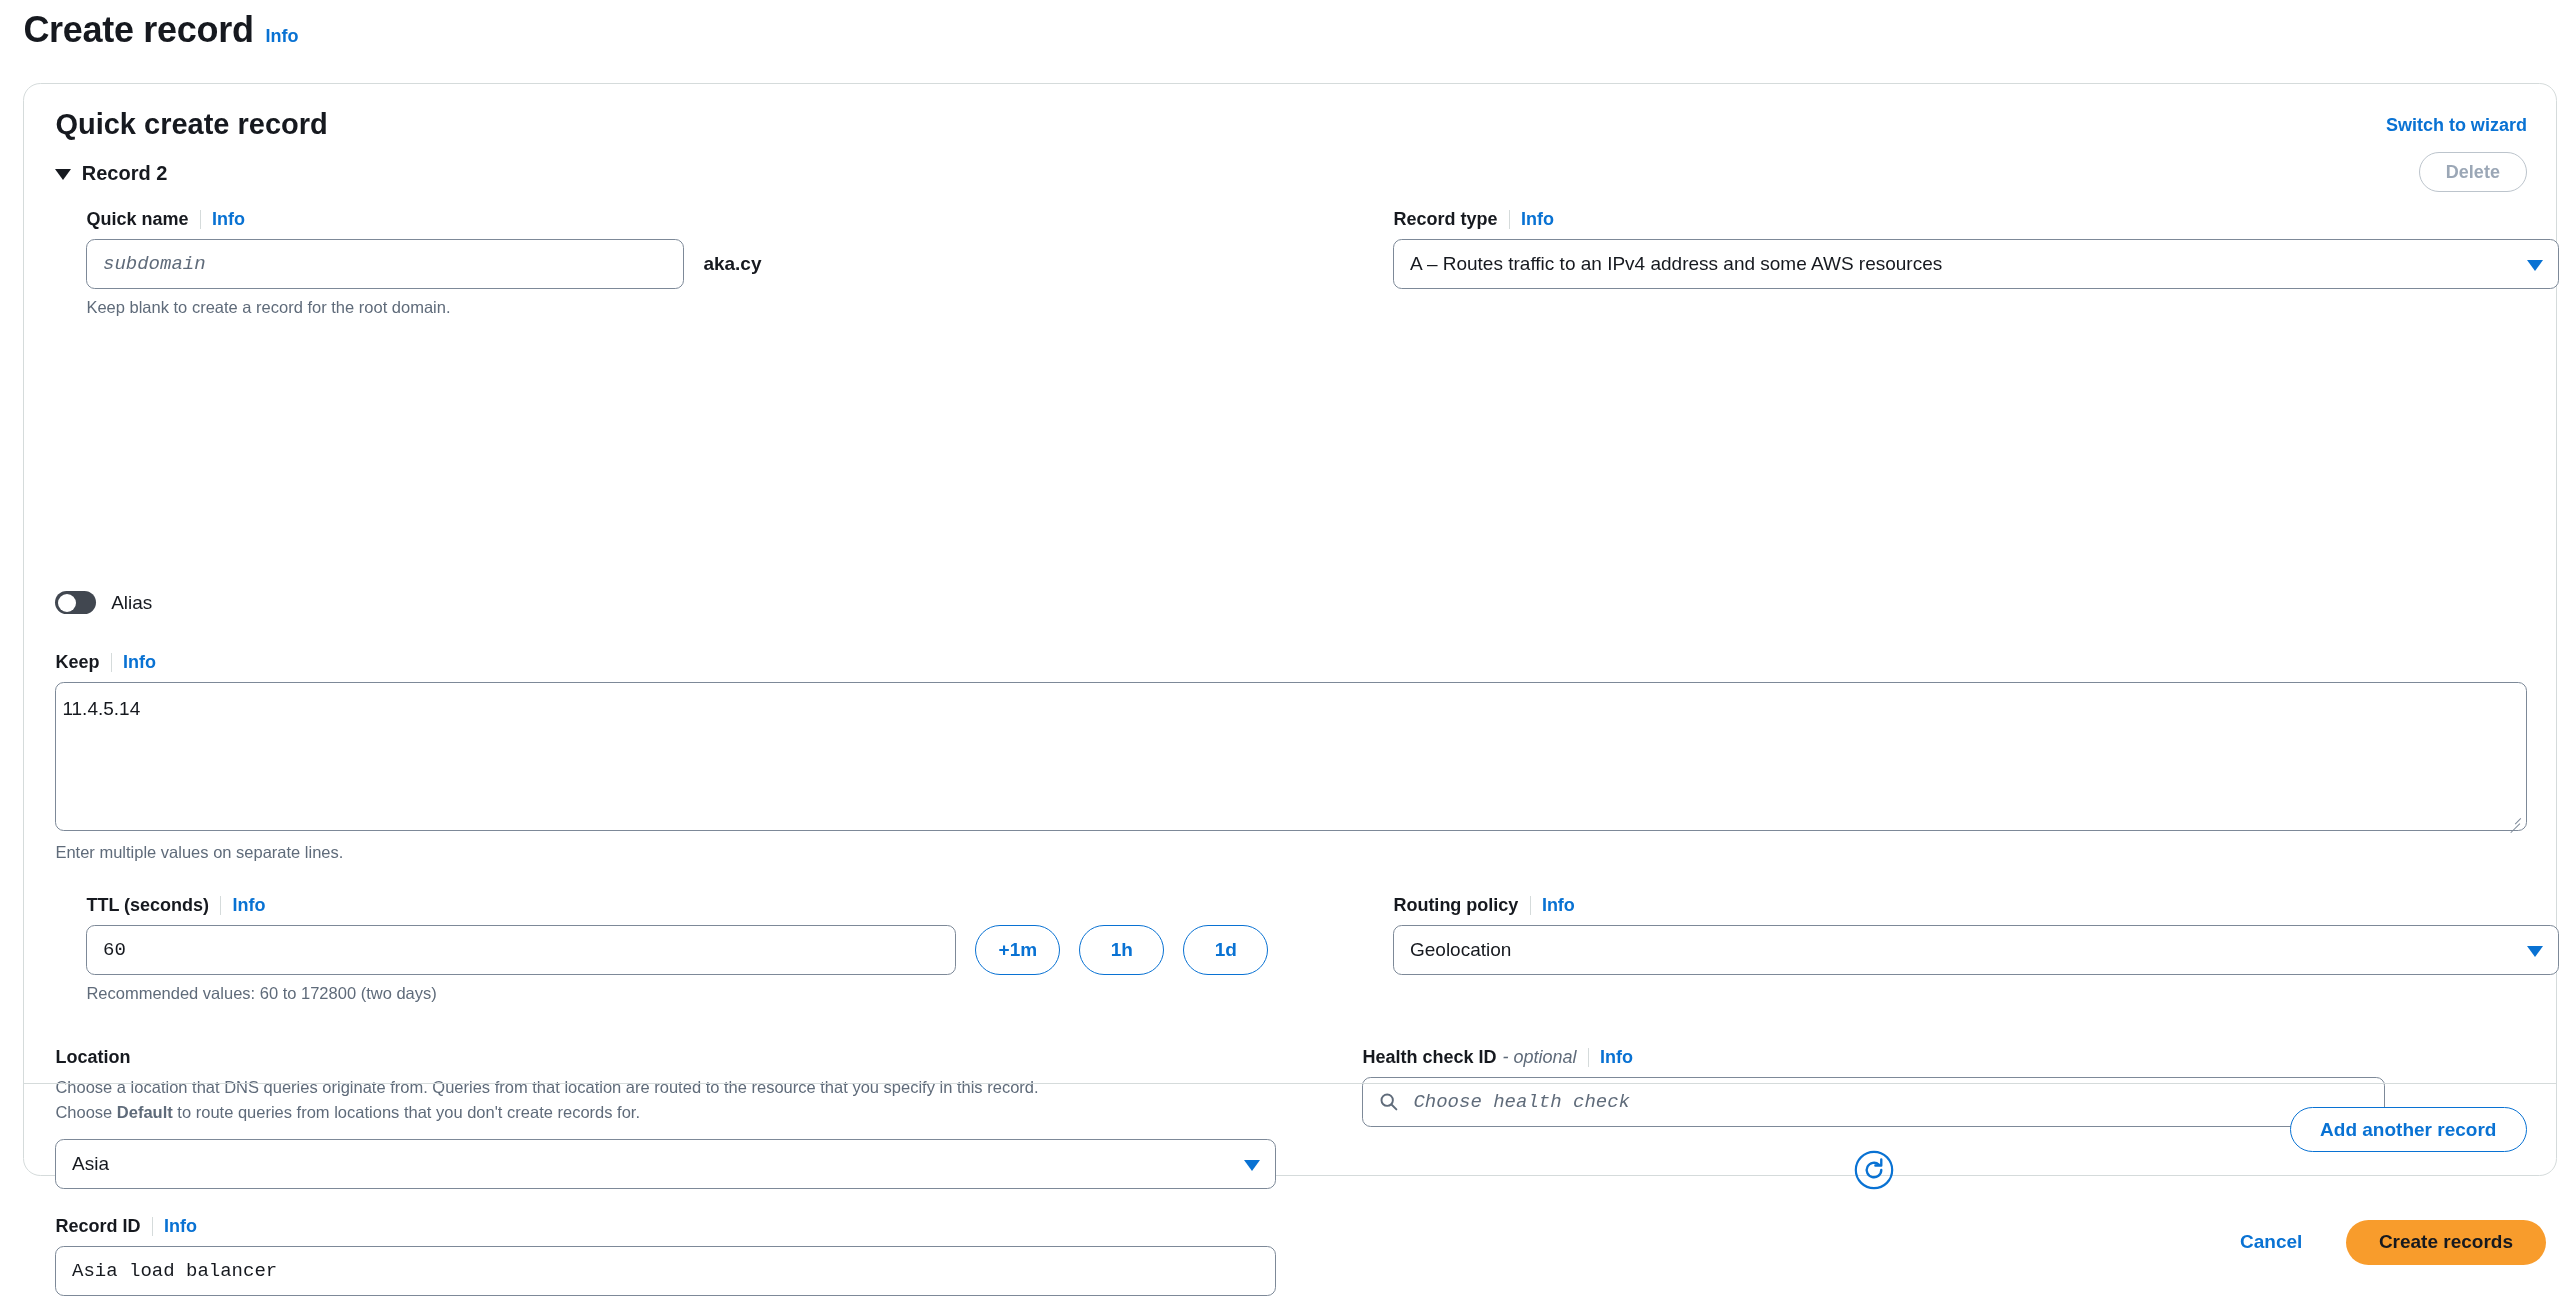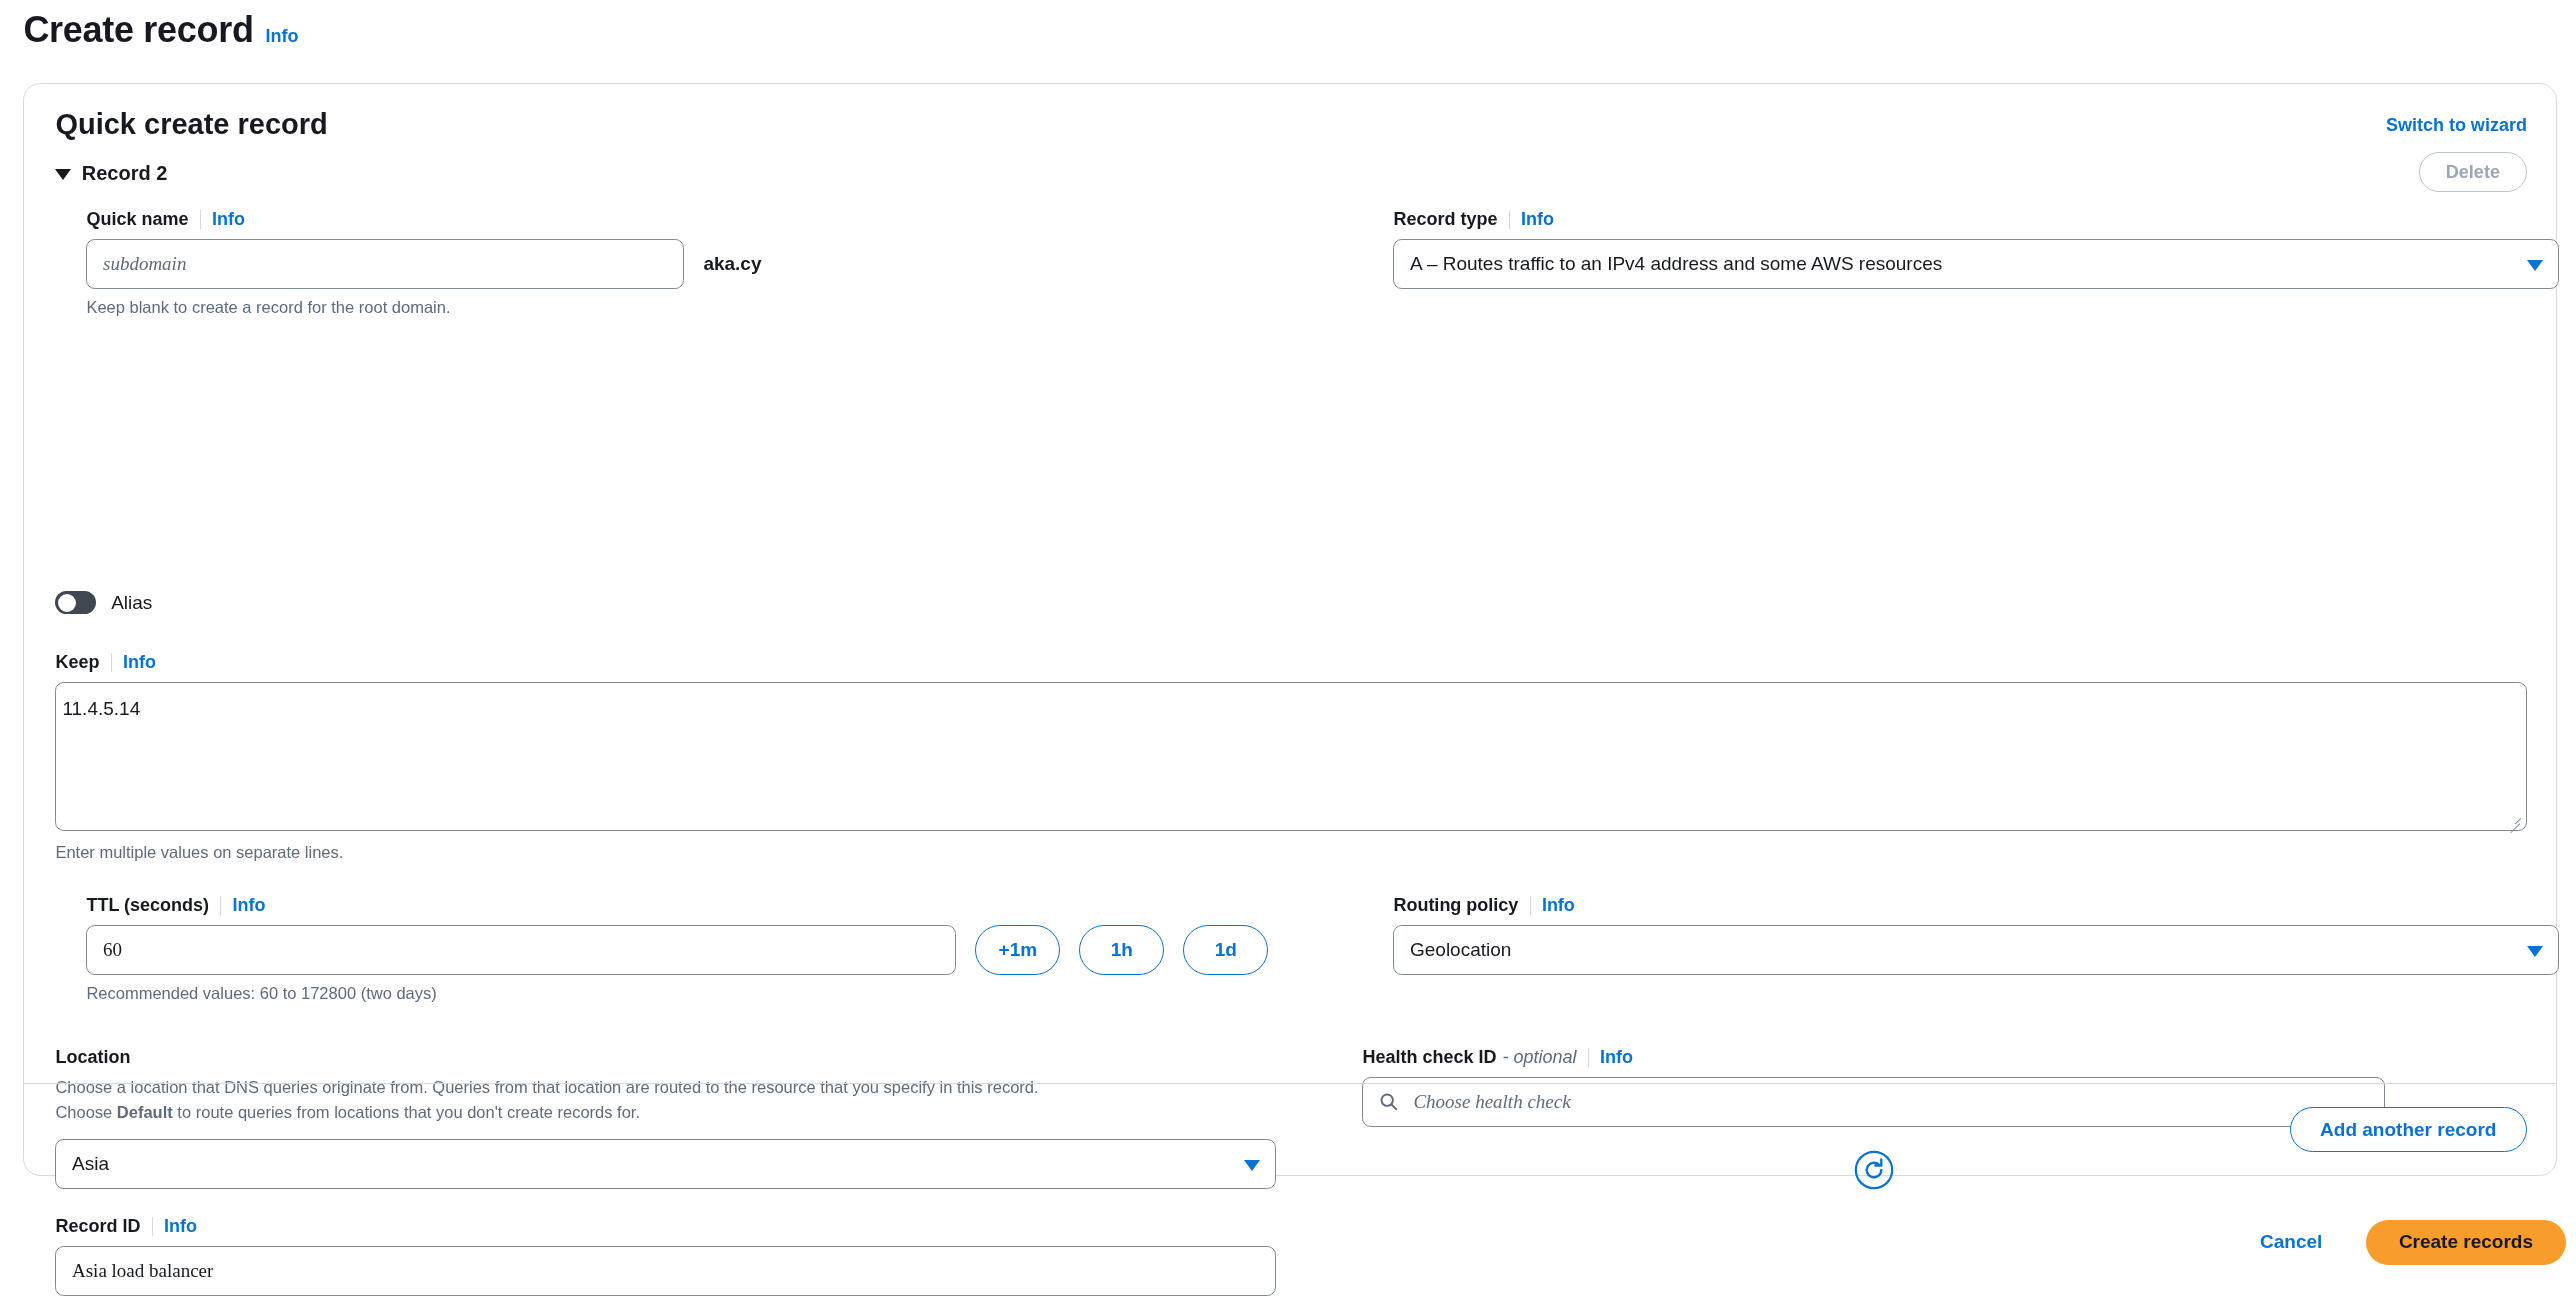--- a/index.html
+++ b/index.html
@@ -150,21 +150,21 @@
     height: 19px;
     background: #d5dbdb;
     margin: 0 11.3px;
   }
 
   .txtinput {
     width: 100%;
     height: 50px;
     padding: 0 15.6px;
     font-size: 19px;
-    font-family: Liberation Serif, serif;
+    font-family: Liberation Mono, monospace;
     color: #16191f;
     background: #ffffff;
     border: 1.7px solid #7d8998;
     border-radius: 8.7px;
     outline: none;
   }
   .txtinput::placeholder {
     color: #5f6b7a;
     font-style: italic;
   }
@@ -404,21 +404,21 @@
     background: #ffffff;
     border: 1.7px solid #0972d3;
     border-radius: 26px;
     cursor: pointer;
     font-family: "Liberation Sans", sans-serif;
   }
 
   
   .page-actions {
     position: absolute;
-    right: 10px;
+    right: 30px;
     top: 1220px;
     display: flex;
     align-items: center;
     gap: 40px;
   }
   .cancel-btn {
     font-size: 19px;
     font-weight: 700;
     color: #0972d3;
     background: transparent;

